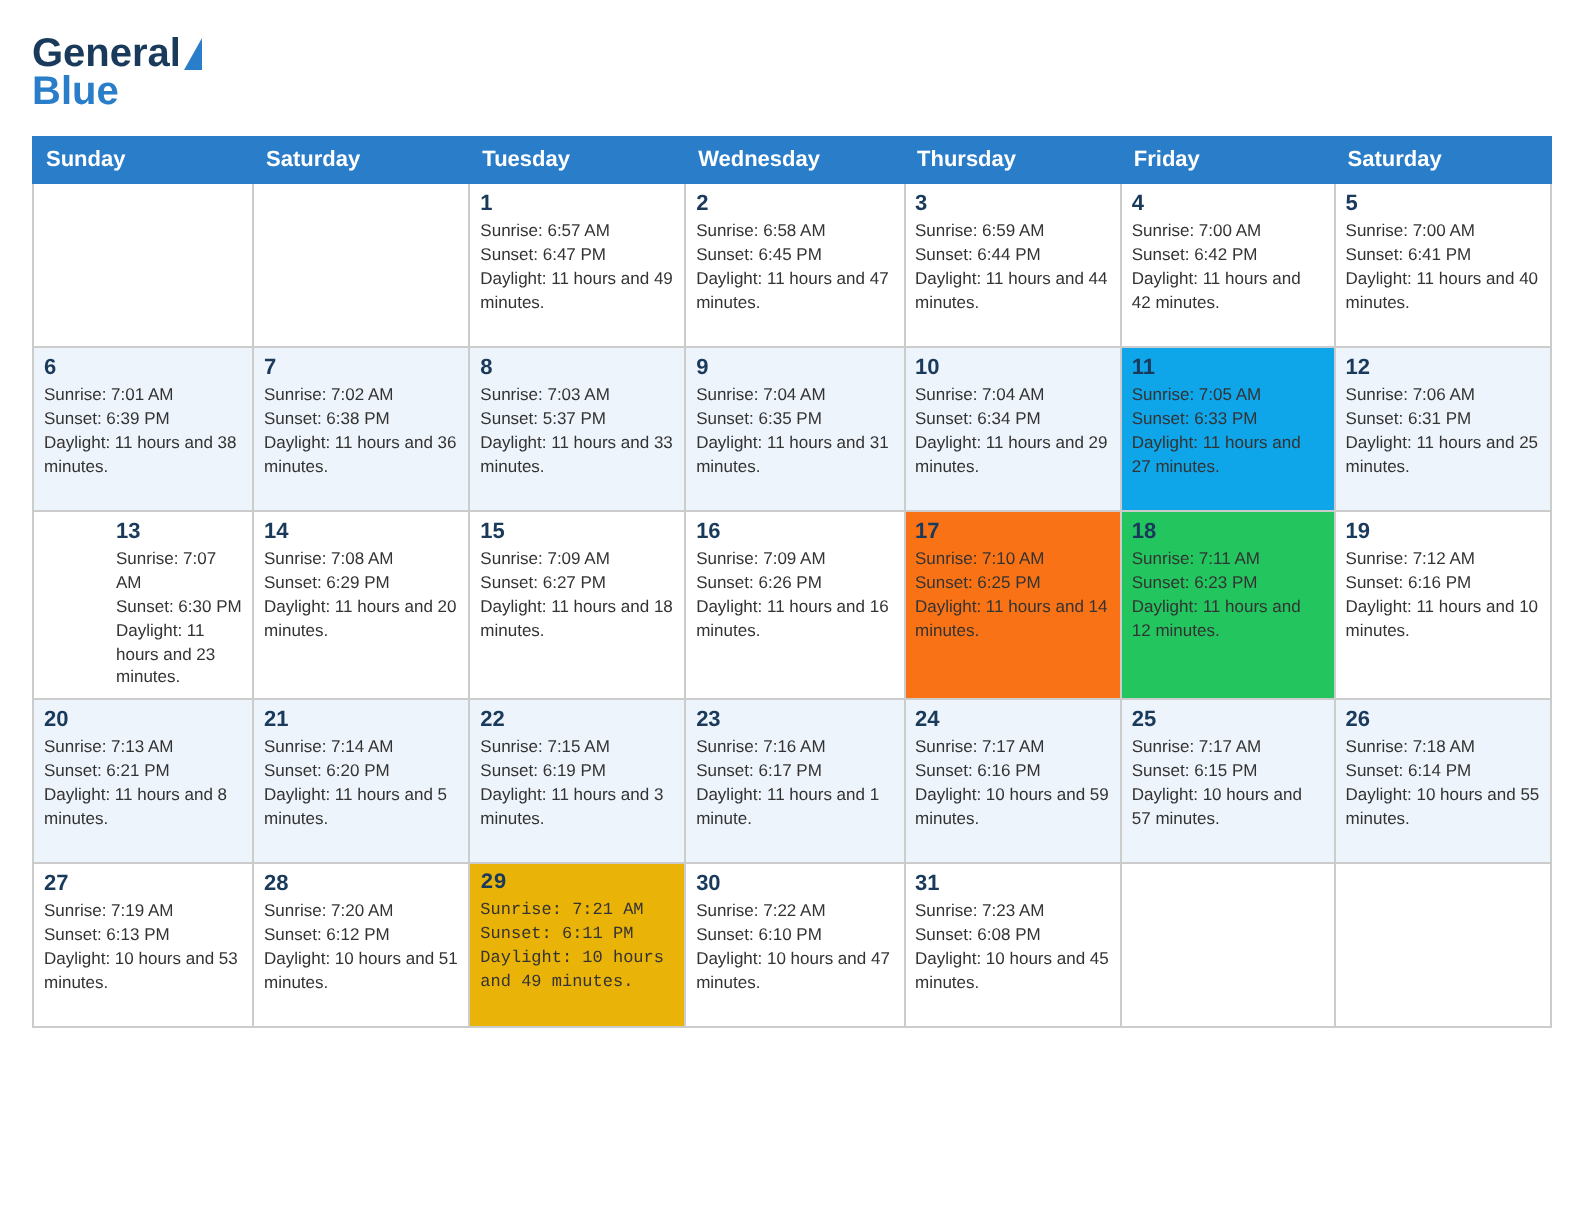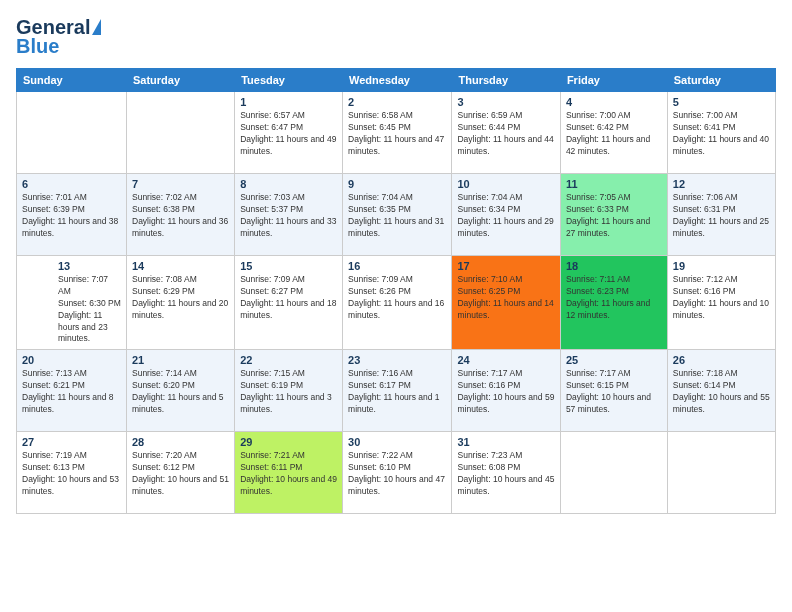--- a/index.html
+++ b/index.html
@@ -175,21 +175,21 @@
             <div class="day-info" style="white-space: pre-line;">Sunrise: 7:04 AM
 Sunset: 6:35 PM
 Daylight: 11 hours and 31 minutes.</div>
           </td>
           <td style="background: rgb(238, 244, 251);">
             <span class="day-num">10</span>
             <div class="day-info" style="white-space: pre-line;">Sunrise: 7:04 AM
 Sunset: 6:34 PM
 Daylight: 11 hours and 29 minutes.</div>
           </td>
-          <td style="background: #86efac;">
+          <td style="background: #0ea5e9;">
             <span class="day-num">11</span>
             <div class="day-info" style="white-space: pre-line;">Sunrise: 7:05 AM
 Sunset: 6:33 PM
 Daylight: 11 hours and 27 minutes.</div>
           </td>
           <td style="background: rgb(238, 244, 251);">
             <span class="day-num">12</span>
             <div class="day-info" style="white-space: pre-line;">Sunrise: 7:06 AM
 Sunset: 6:31 PM
 Daylight: 11 hours and 25 minutes.</div>
@@ -289,21 +289,21 @@
             <div class="day-info" style="white-space: pre-line;">Sunrise: 7:19 AM
 Sunset: 6:13 PM
 Daylight: 10 hours and 53 minutes.</div>
           </td>
           <td style="background: rgb(255, 255, 255);">
             <span class="day-num">28</span>
             <div class="day-info" style="white-space: pre-line;">Sunrise: 7:20 AM
 Sunset: 6:12 PM
 Daylight: 10 hours and 51 minutes.</div>
           </td>
-          <td style="background: #bef264;">
+          <td style="background: #eab308; font-family: Liberation Mono, monospace;">
             <span class="day-num">29</span>
             <div class="day-info" style="white-space: pre-line;">Sunrise: 7:21 AM
 Sunset: 6:11 PM
 Daylight: 10 hours and 49 minutes.</div>
           </td>
           <td style="background: rgb(255, 255, 255);">
             <span class="day-num">30</span>
             <div class="day-info" style="white-space: pre-line;">Sunrise: 7:22 AM
 Sunset: 6:10 PM
 Daylight: 10 hours and 47 minutes.</div>

